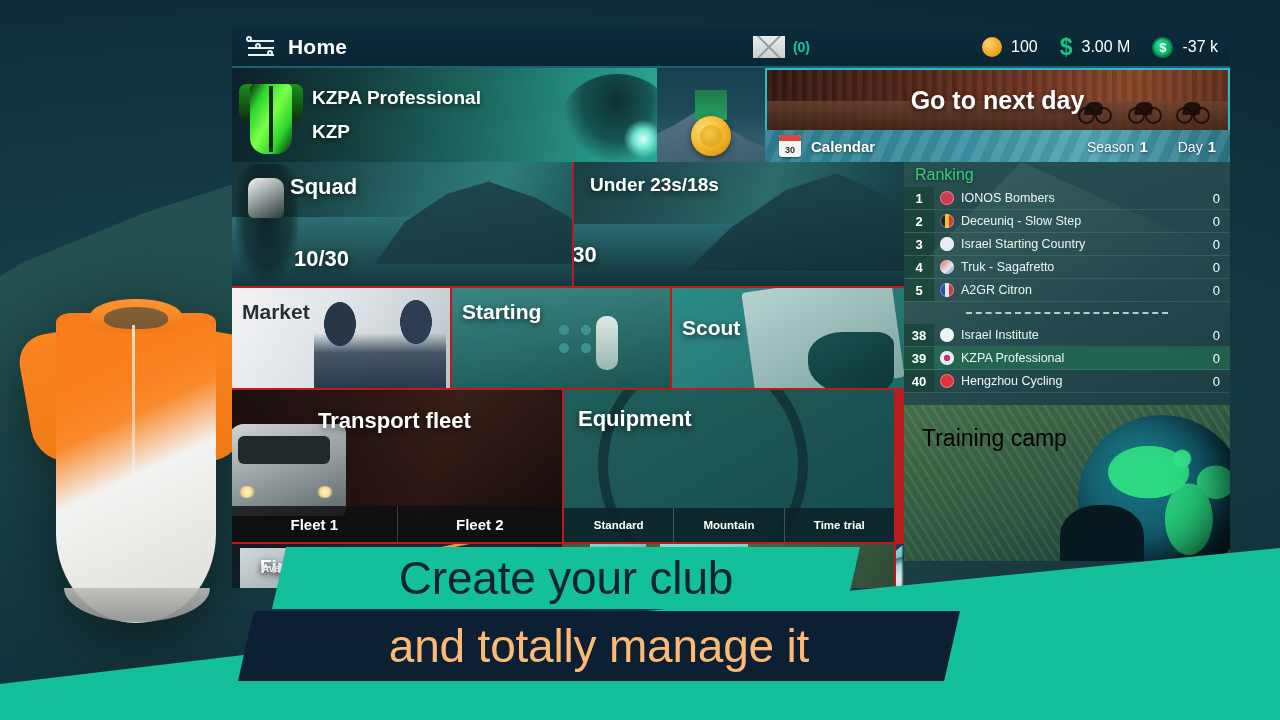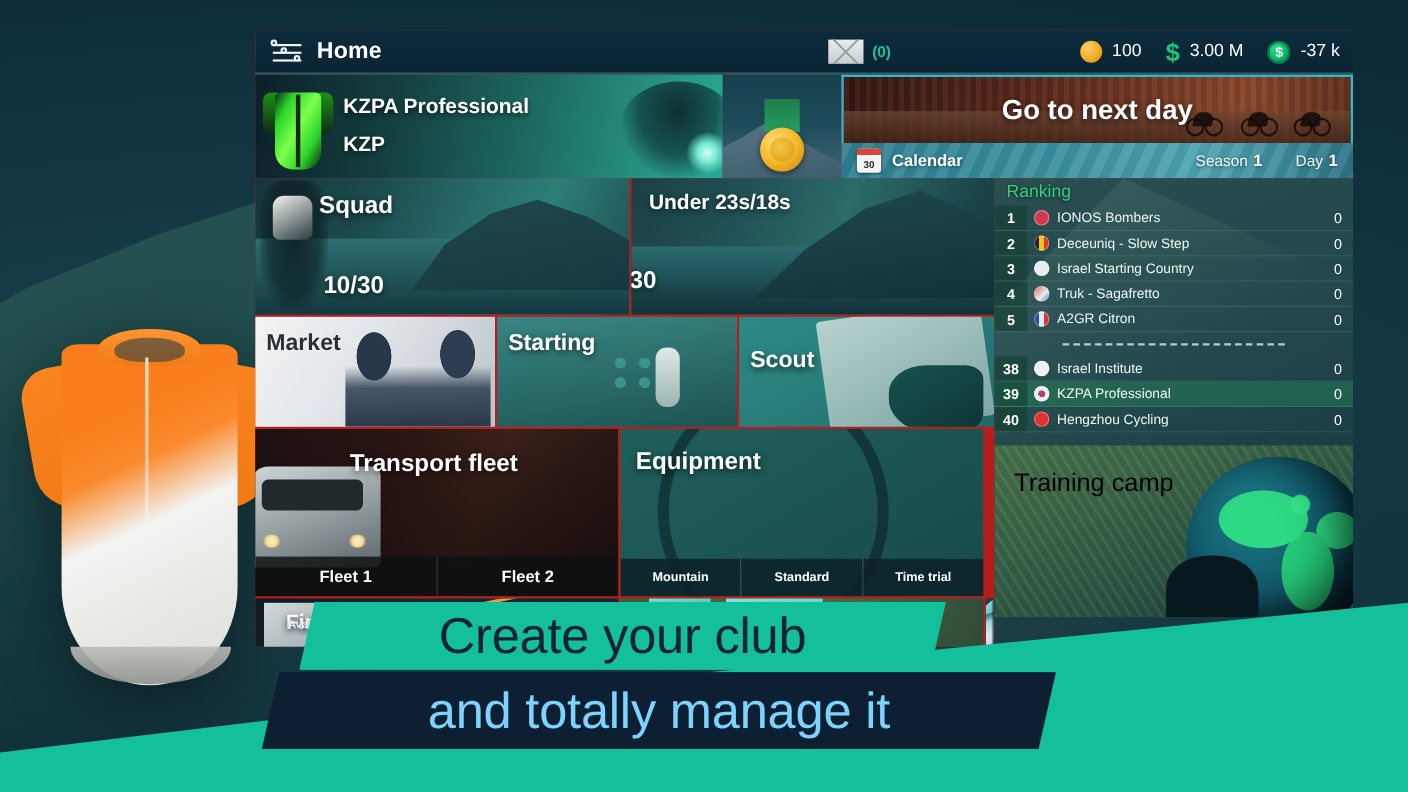--- a/index.html
+++ b/index.html
@@ -367,21 +367,21 @@
     clip-path:polygon(2.4% 0, 100% 0, 97.6% 100%, 0 100%);
     display:flex; align-items:center; justify-content:center; z-index:40;
   }
   .promo1 span { color:#0c2333; font-size:46px; font-weight:normal; letter-spacing:-.2px; }
   .promo2 {
     position:absolute; left:238px; top:611px; width:722px; height:70px;
     background:#0c1f33;
     clip-path:polygon(2.2% 0, 100% 0, 97.8% 100%, 0 100%);
     display:flex; align-items:center; justify-content:center; z-index:41;
   }
-  .promo2 span { color:#7dd3fc; font-size:46px; font-weight:normal; letter-spacing:-.2px; }
+  .promo2 span { color:#fdba74; font-size:46px; font-weight:normal; letter-spacing:-.2px; }
   .footer-teal {
     position:absolute; left:0; right:0; bottom:0; height:200px; z-index:30;
     background:#14bf9c;
     clip-path:polygon(0 100%, 0 82%, 34% 56%, 100% 14%, 100% 100%);
   }
 </style>
 </head>
 <body>
 
 <div id="bg">
@@ -534,22 +534,22 @@
           <div class="ct fleet-title">Transport fleet</div>
           <div class="fleet-tabs">
             <div>Fleet 1</div>
             <div>Fleet 2</div>
           </div>
         </div>
         <div class="card equip">
           <div class="wheel"></div>
           <div class="ct equip-title">Equipment</div>
           <div class="equip-tabs">
+            <div>Standard</div>
             <div>Mountain</div>
-            <div>Standard</div>
             <div>Time trial</div>
           </div>
         </div>
       </div>
 
       <div class="row-bottom">
         <div class="card fin">
           <div class="chart"></div>
           <div class="line"></div>
           <div class="ct fin-title">Finances</div>

